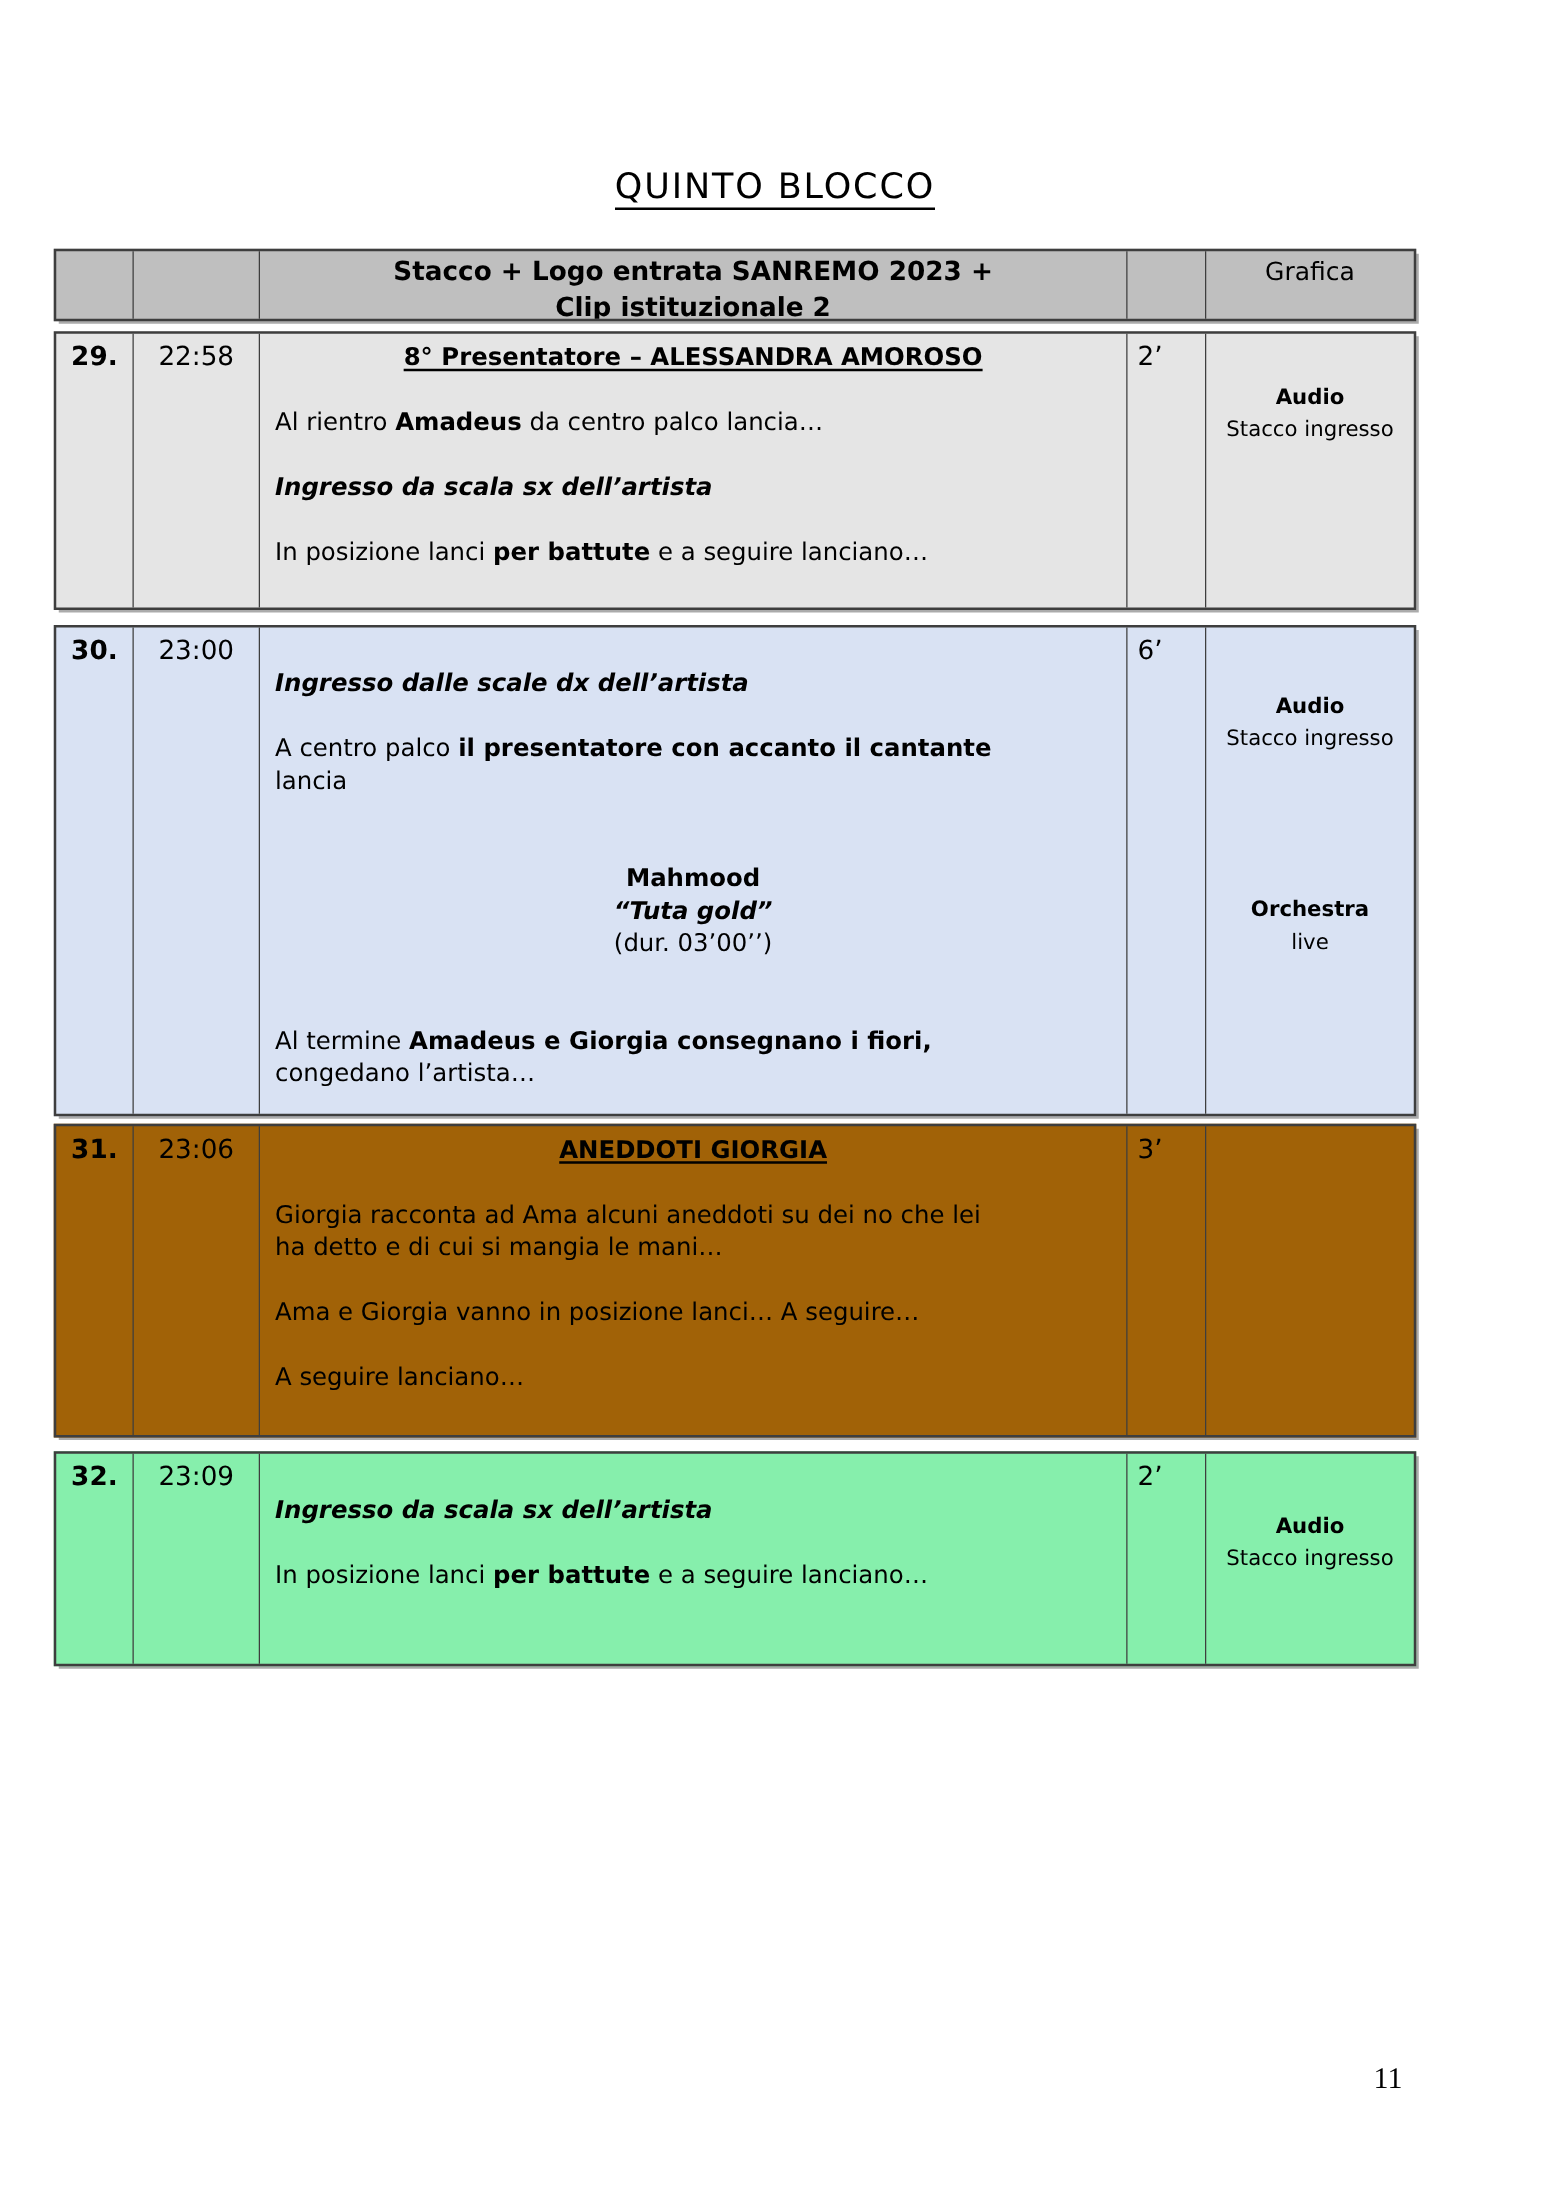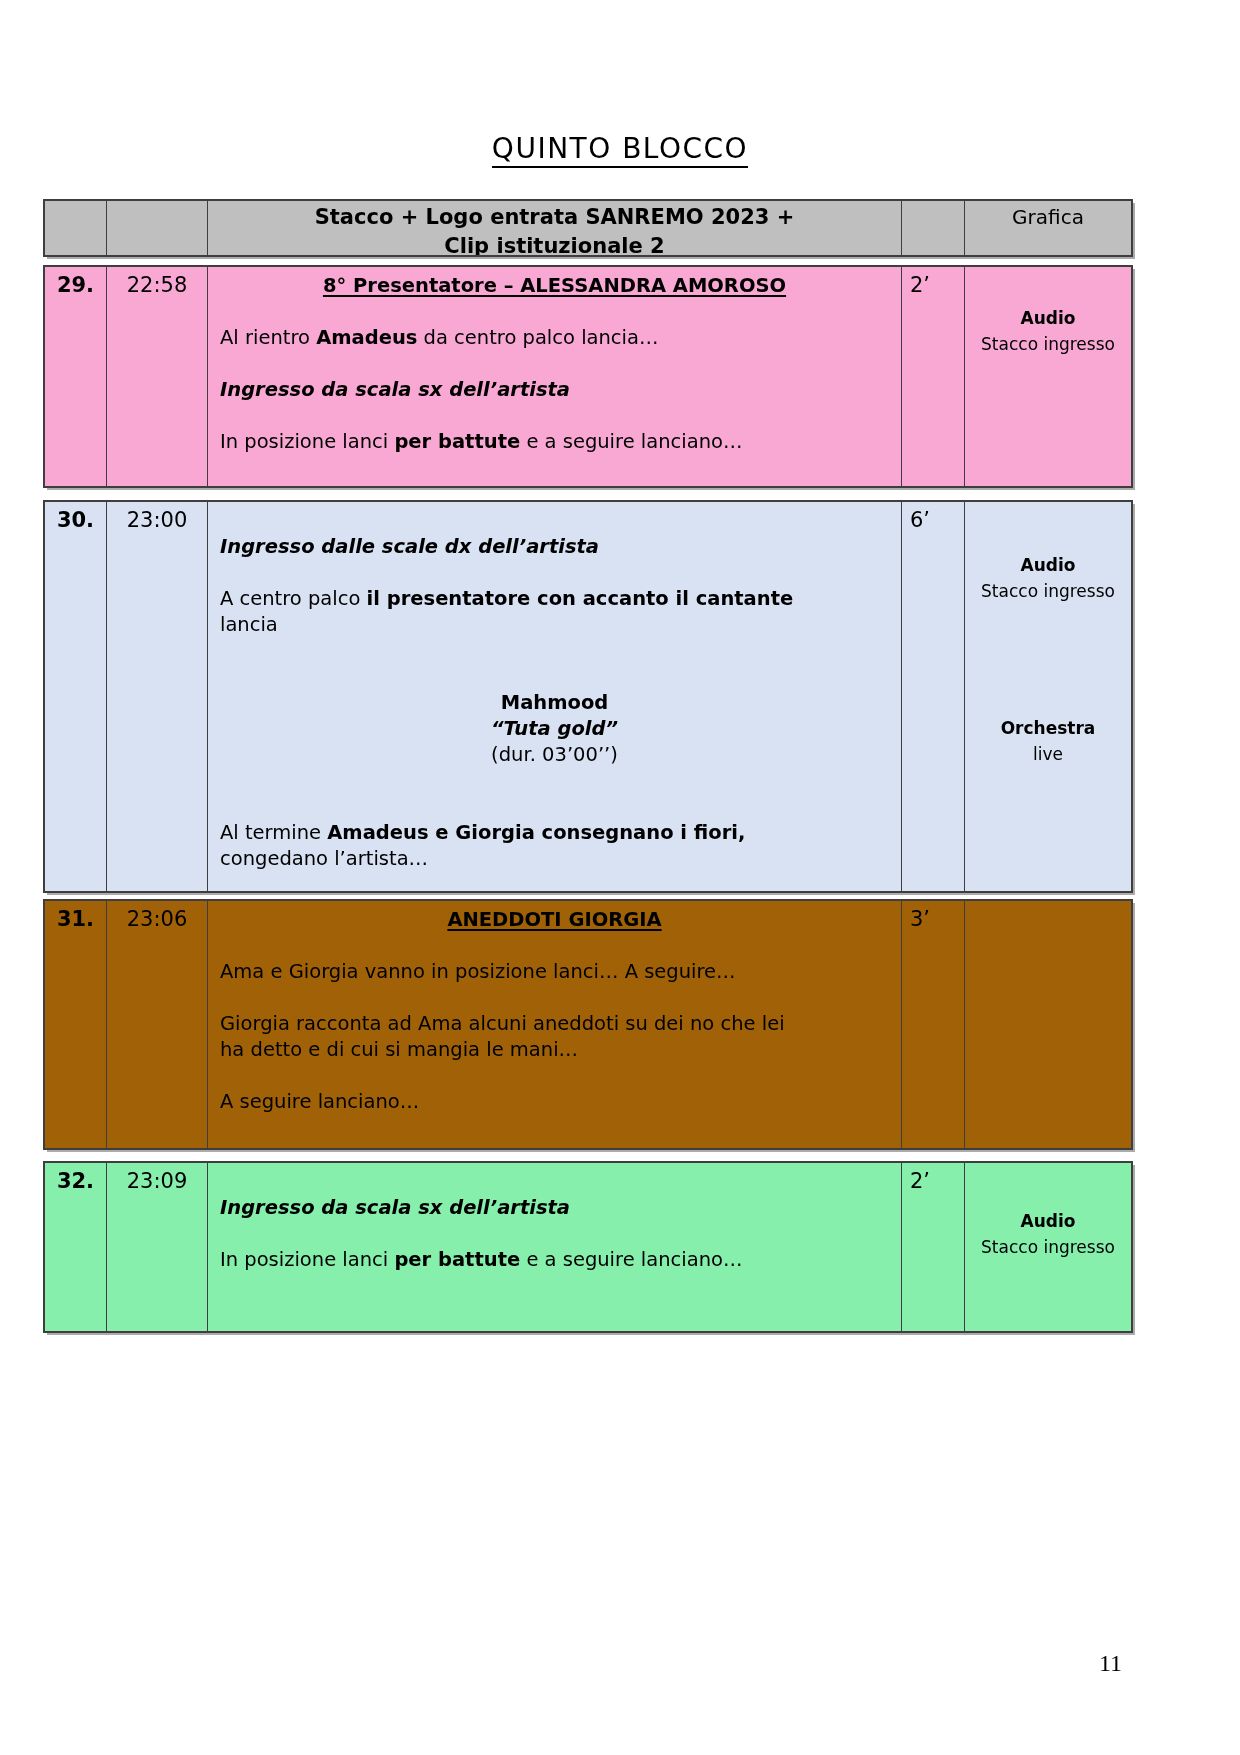--- a/index.html
+++ b/index.html
@@ -121,21 +121,21 @@
     <div>Stacco + Logo entrata SANREMO 2023 +</div>
     <div>Clip istituzionale 2</div>
   </div>
   <div class="cell"></div>
   <div class="cell header-grafica-cell">
     <span>Grafica</span>
   </div>
 </div>
 
 <div>
-  <div class="block row-block" style="top: 265px; height: 223px; background: #f9a8d4;">
+  <div class="block row-block" style="top: 265px; height: 223px; background: #e5e5e5;">
     <div class="cell num-cell">29.</div>
     <div class="cell time-cell">22:58</div>
     <div class="cell desc-cell">
         <p class="para center" style="margin-top: 0px;"><span class="b u">8° Presentatore – ALESSANDRA AMOROSO</span></p>
         <p class="para left" style="margin-top: 26px;"><span>Al rientro </span><span class="b">Amadeus</span><span> da centro palco lancia…</span></p>
         <p class="para left" style="margin-top: 26px;"><span class="b i">Ingresso da scala sx dell’artista</span></p>
         <p class="para left" style="margin-top: 26px;"><span>In posizione lanci </span><span class="b">per battute</span><span> e a seguire lanciano…</span></p>
       </div>
     <div class="cell dur-cell">2’</div>
     <div class="cell grafica-cell">
@@ -170,23 +170,23 @@
           <div>live</div>
         </div>
       </div>
   </div>
 
   <div class="block row-block" style="top: 899px; height: 251px; background: #a16207;">
     <div class="cell num-cell">31.</div>
     <div class="cell time-cell">23:06</div>
     <div class="cell desc-cell">
         <p class="para center" style="margin-top: 0px;"><span class="b u">ANEDDOTI GIORGIA</span></p>
-        <p class="para left" style="margin-top: 26px;"><span>Ama e Giorgia vanno in posizione lanci… A seguire…</span></p>
         <p class="para left" style="margin-top: 26px;"><span>Giorgia racconta ad Ama alcuni aneddoti su dei no che lei
 ha detto e di cui si mangia le mani…</span></p>
+        <p class="para left" style="margin-top: 26px;"><span>Ama e Giorgia vanno in posizione lanci… A seguire…</span></p>
         <p class="para left" style="margin-top: 26px;"><span>A seguire lanciano…</span></p>
       </div>
     <div class="cell dur-cell">3’</div>
     <div class="cell grafica-cell"></div>
   </div>
 
   <div class="block row-block" style="top: 1161px; height: 172px; background: #86efac;">
     <div class="cell num-cell">32.</div>
     <div class="cell time-cell">23:09</div>
     <div class="cell desc-cell">

